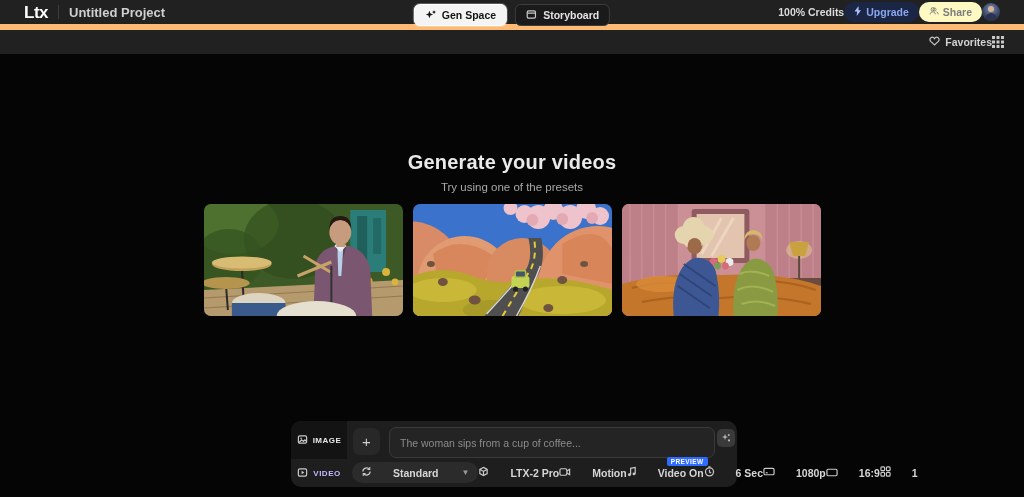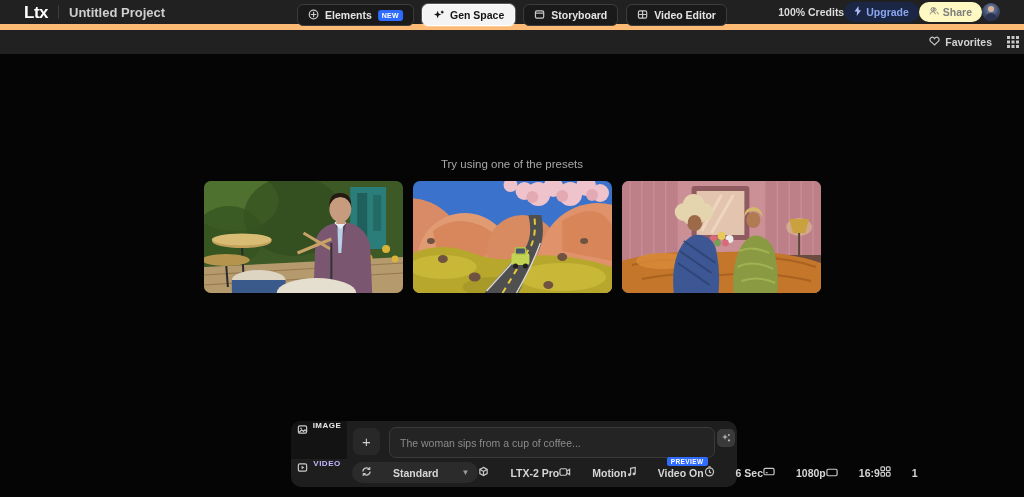--- a/index.html
+++ b/index.html
@@ -21,35 +21,35 @@
 
   .header-right { margin-left:auto; display:flex; align-items:center; }
   .credits { font-size:10.5px; font-weight:600; color:#dcdcdc; }
   .btn-upgrade { display:flex; align-items:center; gap:4px; height:20px; padding:0 10px; border-radius:11px; background:#1b2644; color:#8aa6f0; font-size:10.5px; font-weight:700; cursor:pointer; }
   .btn-share { display:flex; align-items:center; gap:4px; height:20px; padding:0 10px; border-radius:11px; background:#fef9c3; color:#7d7d7d; font-size:10.5px; font-weight:700; cursor:pointer; }
   .avatar { width:18px; height:18px; border-radius:50%; background:radial-gradient(circle at 50% 35%, #7c8fb5 0%, #3a4766 55%, #222b42 100%); position:relative; overflow:hidden; cursor:pointer; }
   .avatar::before { content:""; position:absolute; left:6px; top:3px; width:6px; height:6px; border-radius:50%; background:#d9b298; }
   .avatar::after { content:""; position:absolute; left:3px; top:10px; width:12px; height:8px; border-radius:6px 6px 0 0; background:#2b3350; }
 
   
-  .toolbar { height:24px; background:#212121; display:flex; align-items:center; justify-content:flex-end; gap:15px; padding:0 5px; }
+  .toolbar { height:24px; background:#212121; display:flex; align-items:center; justify-content:flex-end; gap:0; padding:0 20px; }
   .fav { display:flex; align-items:center; gap:5px; font-size:10.5px; font-weight:600; color:#d2d2d2; cursor:pointer; }
 
   
   .main { position:relative; height:442px; background:#050505; }
   .hero { text-align:center; padding-top:97px; }
   .hero h1 { font-size:20px; font-weight:700; color:#eaeaea; letter-spacing:.2px; }
   .hero .sub { margin-top:7px; font-size:11.5px; color:#a8a8a8; }
   .presets { display:flex; justify-content:center; gap:10px; margin-top:11px; }
   .preset-card { width:199px; height:112px; border-radius:7px; overflow:hidden; background:#111; cursor:pointer; }
   .preset-card svg { display:block; width:100%; height:100%; }
 
   
   .panel { position:absolute; left:291px; top:366px; width:446px; height:66px; background:#1e1e1e; border-radius:10px; }
-  .mode-tab { position:absolute; left:0; width:56px; display:flex; justify-content:center; gap:5px; cursor:pointer; }
+  .mode-tab { position:absolute; left:0; width:56px; display:flex; align-items:center; justify-content:center; gap:5px; cursor:pointer; }
   .mode-tab .lbl { font-size:8px; font-weight:700; letter-spacing:.5px; }
   .tab-image { top:0; height:38px; background:#131313; border-radius:10px 0 0 0; color:#e8e8e8; }
   .tab-video { top:38px; height:28px; color:#c4b5fd; }
   .plus-btn { position:absolute; left:62px; top:7px; width:27px; height:27px; background:#282828; border-radius:7px; display:flex; align-items:center; justify-content:center; color:#cfcfcf; font-size:15px; font-weight:400; cursor:pointer; }
   .prompt-input { position:absolute; left:98px; top:6px; width:326px; height:31px; background:#242424; border:1px solid #3a3a3a; border-radius:7px; color:#cfcfcf; font-size:10.5px; padding:0 10px; outline:none; font-family:"Liberation Sans", sans-serif; }
   .prompt-input::placeholder { color:#8b8b8b; }
   .sparkle-btn { position:absolute; left:426px; top:8px; width:18px; height:18px; background:#3a3a3a; border-radius:5px; display:flex; align-items:center; justify-content:center; cursor:pointer; }
   .settings { position:absolute; left:61px; right:7px; top:40px; height:23px; display:flex; align-items:center; justify-content:space-between; }
   .setting { display:flex; align-items:center; gap:21px; font-size:10.5px; font-weight:600; color:#d6d6d6; cursor:pointer; position:relative; white-space:nowrap; }
   .setting svg { flex:0 0 auto; }
@@ -66,56 +66,37 @@
 <div class="page">
 
   <div class="header">
     <div class="header-left">
       <div class="logo">Ltx</div>
       <div class="vdiv"></div>
       <div class="project-title">Untitled Project</div>
     </div>
 
     <div class="header-tabs">
-      <div class="tab-pill">
-        <span>
-          <svg width="11" height="11" viewBox="0 0 12 12">
-              <circle class="ic" cx="6" cy="6" r="4.7"></circle>
-              <path class="ic" d="M6 3v6M3 6h6"></path>
-            </svg>
-        </span>
-        <span>Elements</span>
-        <span class="badge-new">NEW</span>
-      </div>
       <div class="tab-pill active">
         <span>
           <svg width="11" height="11" viewBox="0 0 12 12">
               <path d="M5 2l1.1 2.9L9 6 6.1 7.1 5 10 3.9 7.1 1 6l2.9-1.1z" fill="#141414"></path>
               <path class="ic-dark" d="M10 2v3M8.5 3.5h3"></path>
             </svg>
         </span>
         <span>Gen Space</span>
       </div>
       <div class="tab-pill">
         <span>
           <svg width="11" height="11" viewBox="0 0 12 12">
               <rect class="ic" x="1.5" y="2" width="9" height="8" rx="1.5"></rect>
               <path class="ic" d="M1.5 4.5h9"></path>
             </svg>
         </span>
         <span>Storyboard</span>
-      </div>
-      <div class="tab-pill">
-        <span>
-          <svg width="11" height="11" viewBox="0 0 12 12">
-              <rect class="ic" x="1.5" y="2" width="9" height="8" rx="1.5"></rect>
-              <path class="ic" d="M6 2v8M1.5 6h9"></path>
-            </svg>
-        </span>
-        <span>Video Editor</span>
       </div>
     </div>
 
     <div class="header-right">
       <div class="credits">100% Credits</div>
       <div class="btn-upgrade">
         <span>
           <svg width="8" height="10" viewBox="0 0 8 10">
               <path d="M4.5 0L0.5 5.5h2.6L2.7 10l4.3-5.8H4.6L4.5 0z" fill="#aebfff"></path>
             </svg>
@@ -157,20 +138,21 @@
             <rect x="0" y="9" width="3" height="3"></rect>
             <rect x="4.5" y="9" width="3" height="3"></rect>
             <rect x="9" y="9" width="3" height="3"></rect>
           </g>
         </svg>
     </div>
   </div>
 
   <div class="main">
     <div class="hero">
+      <h1>Generate your videos</h1>
       <div class="sub">Try using one of the presets</div>
     </div>
 
     <div class="presets">
 
       <div class="preset-card">
         <svg viewBox="0 0 200 112" preserveAspectRatio="none">
           <rect width="200" height="112" fill="#3d5a26"></rect>
           <ellipse cx="30" cy="20" rx="45" ry="30" fill="#577a33" opacity=".7"></ellipse>
           <ellipse cx="90" cy="35" rx="50" ry="40" fill="#2e4a1c" opacity=".6"></ellipse>

